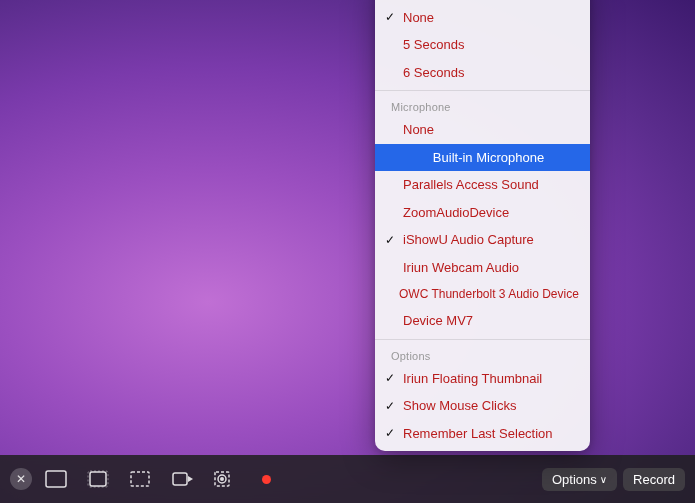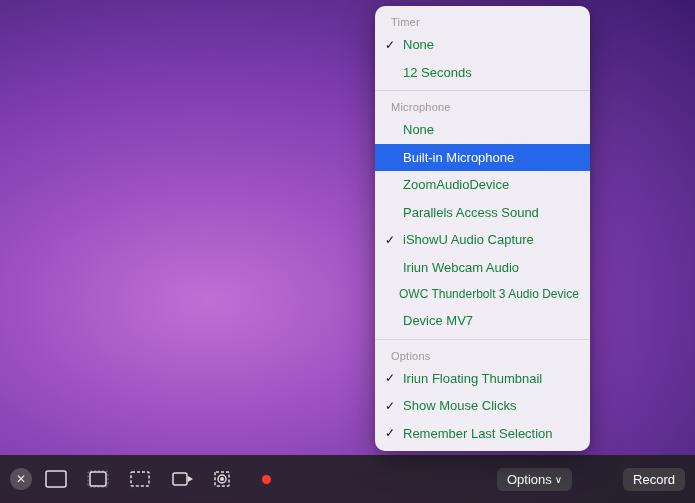--- a/index.html
+++ b/index.html
@@ -60,21 +60,20 @@
     .taskbar-record-btn {
       display: flex;
       align-items: center;
       gap: 5px;
       background: rgba(80,80,80,0.6);
       border-radius: 6px;
       padding: 4px 10px;
       color: white;
       font-size: 13px;
       cursor: pointer;
-      margin-left: 45px;
     }
 
     .taskbar-options-btn {
       display: flex;
       align-items: center;
       gap: 3px;
       background: rgba(80,80,80,0.6);
       border-radius: 6px;
       padding: 4px 10px;
       color: white;
@@ -98,30 +97,31 @@
     .menu-section-label {
       padding: 6px 32px 3px 16px;
       font-size: 11px;
       color: #999;
       font-weight: 500;
       letter-spacing: 0.02em;
     }
 
     .menu-item {
       padding: 4px 16px 4px 28px;
-      color: #15803d;
+      color: #b91c1c;
       cursor: pointer;
       position: relative;
       line-height: 1.5;
       white-space: nowrap;
     }
 
     .menu-item.highlighted {
       background: #2567e8;
       color: #fff;
+      text-align: center;
     }
 
     .menu-item.checked::before {
       content: '✓';
       position: absolute;
       left: 10px;
       top: 50%;
       transform: translateY(-50%);
       font-size: 12px;
       color: #111;
@@ -147,29 +147,30 @@
   </style>
 </head>
 <body>
 
 <div class="background"></div>
 
 <div class="dropdown-menu">
 
   <div class="menu-section-label">Timer</div>
   <div class="menu-item checked">None</div>
-  <div class="menu-item">12 Seconds</div>
+  <div class="menu-item">5 Seconds</div>
+  <div class="menu-item">6 Seconds</div>
 
   <div class="menu-divider"></div>
 
   <div class="menu-section-label">Microphone</div>
   <div class="menu-item">None</div>
   <div class="menu-item highlighted">Built-in Microphone</div>
+  <div class="menu-item">Parallels Access Sound</div>
   <div class="menu-item">ZoomAudioDevice</div>
-  <div class="menu-item">Parallels Access Sound</div>
   <div class="menu-item checked">iShowU Audio Capture</div>
   <div class="menu-item">Iriun Webcam Audio</div>
   <div class="menu-item" style="font-size:12px;padding-left:24px;">OWC Thunderbolt 3 Audio Device</div>
   <div class="menu-item">Device MV7</div>
 
   <div class="menu-divider"></div>
 
   <div class="menu-section-label">Options</div>
   <div class="menu-item checked">Iriun Floating Thumbnail</div>
   <div class="menu-item checked">Show Mouse Clicks</div>

